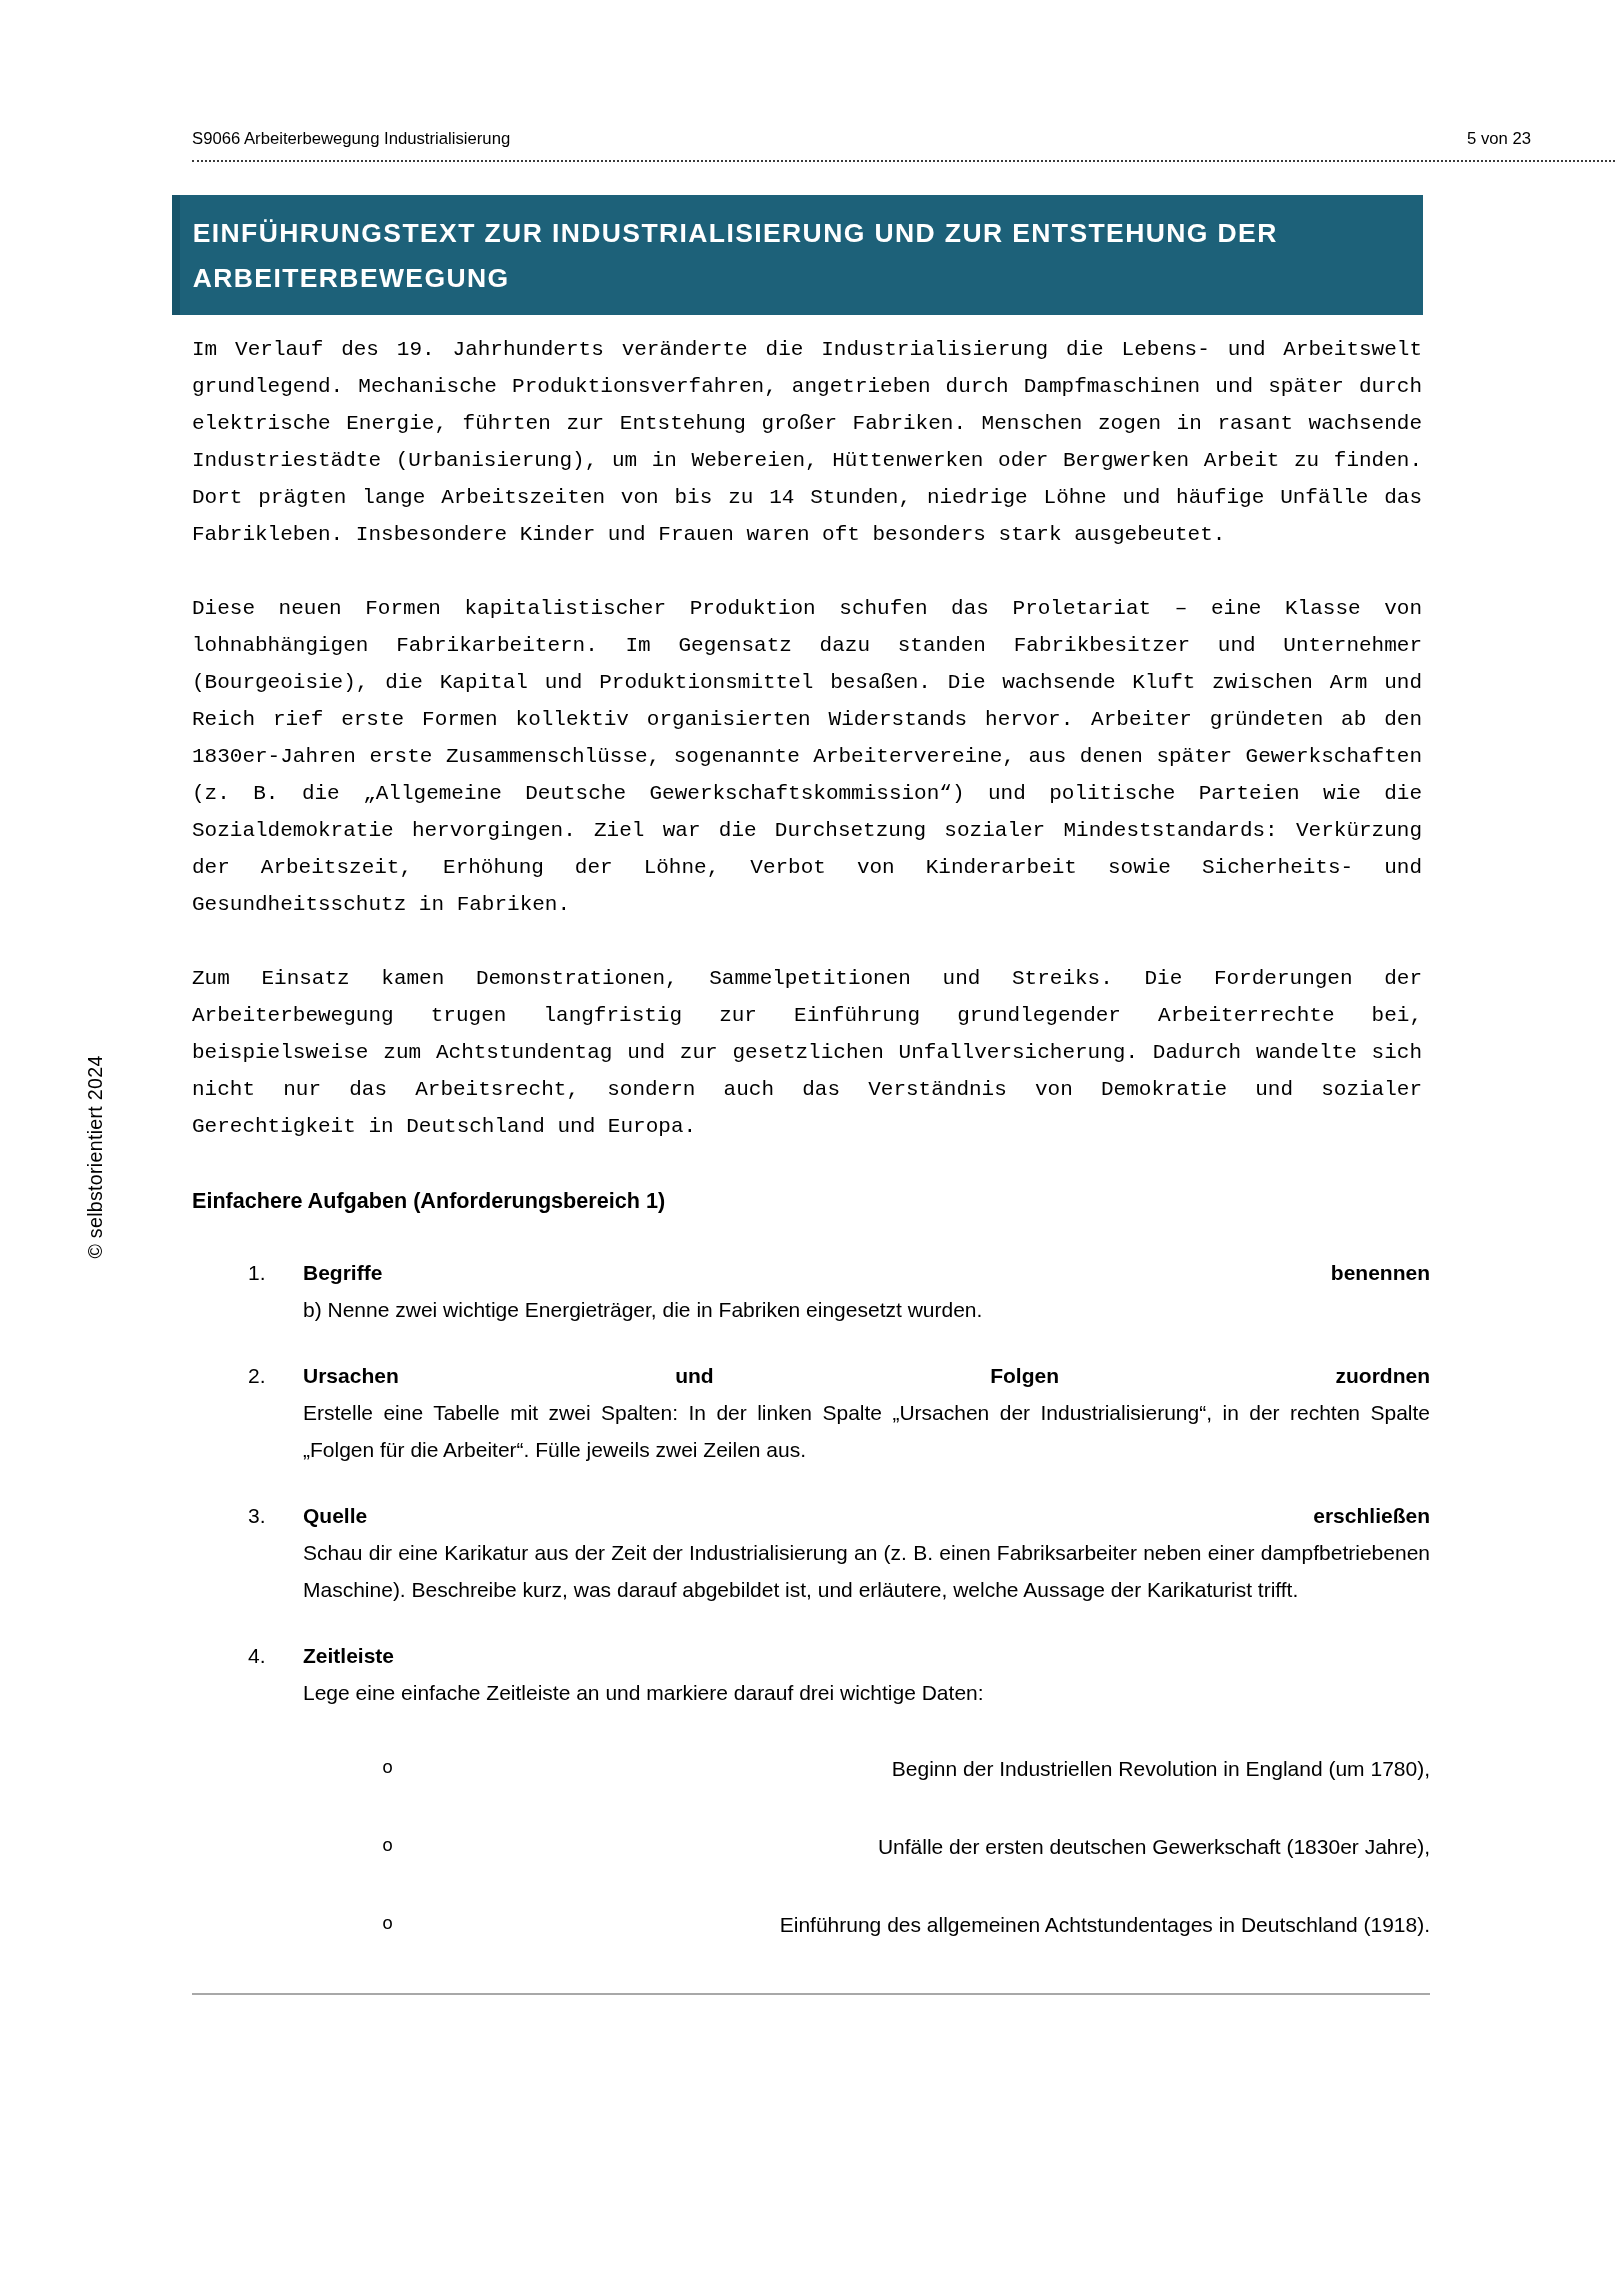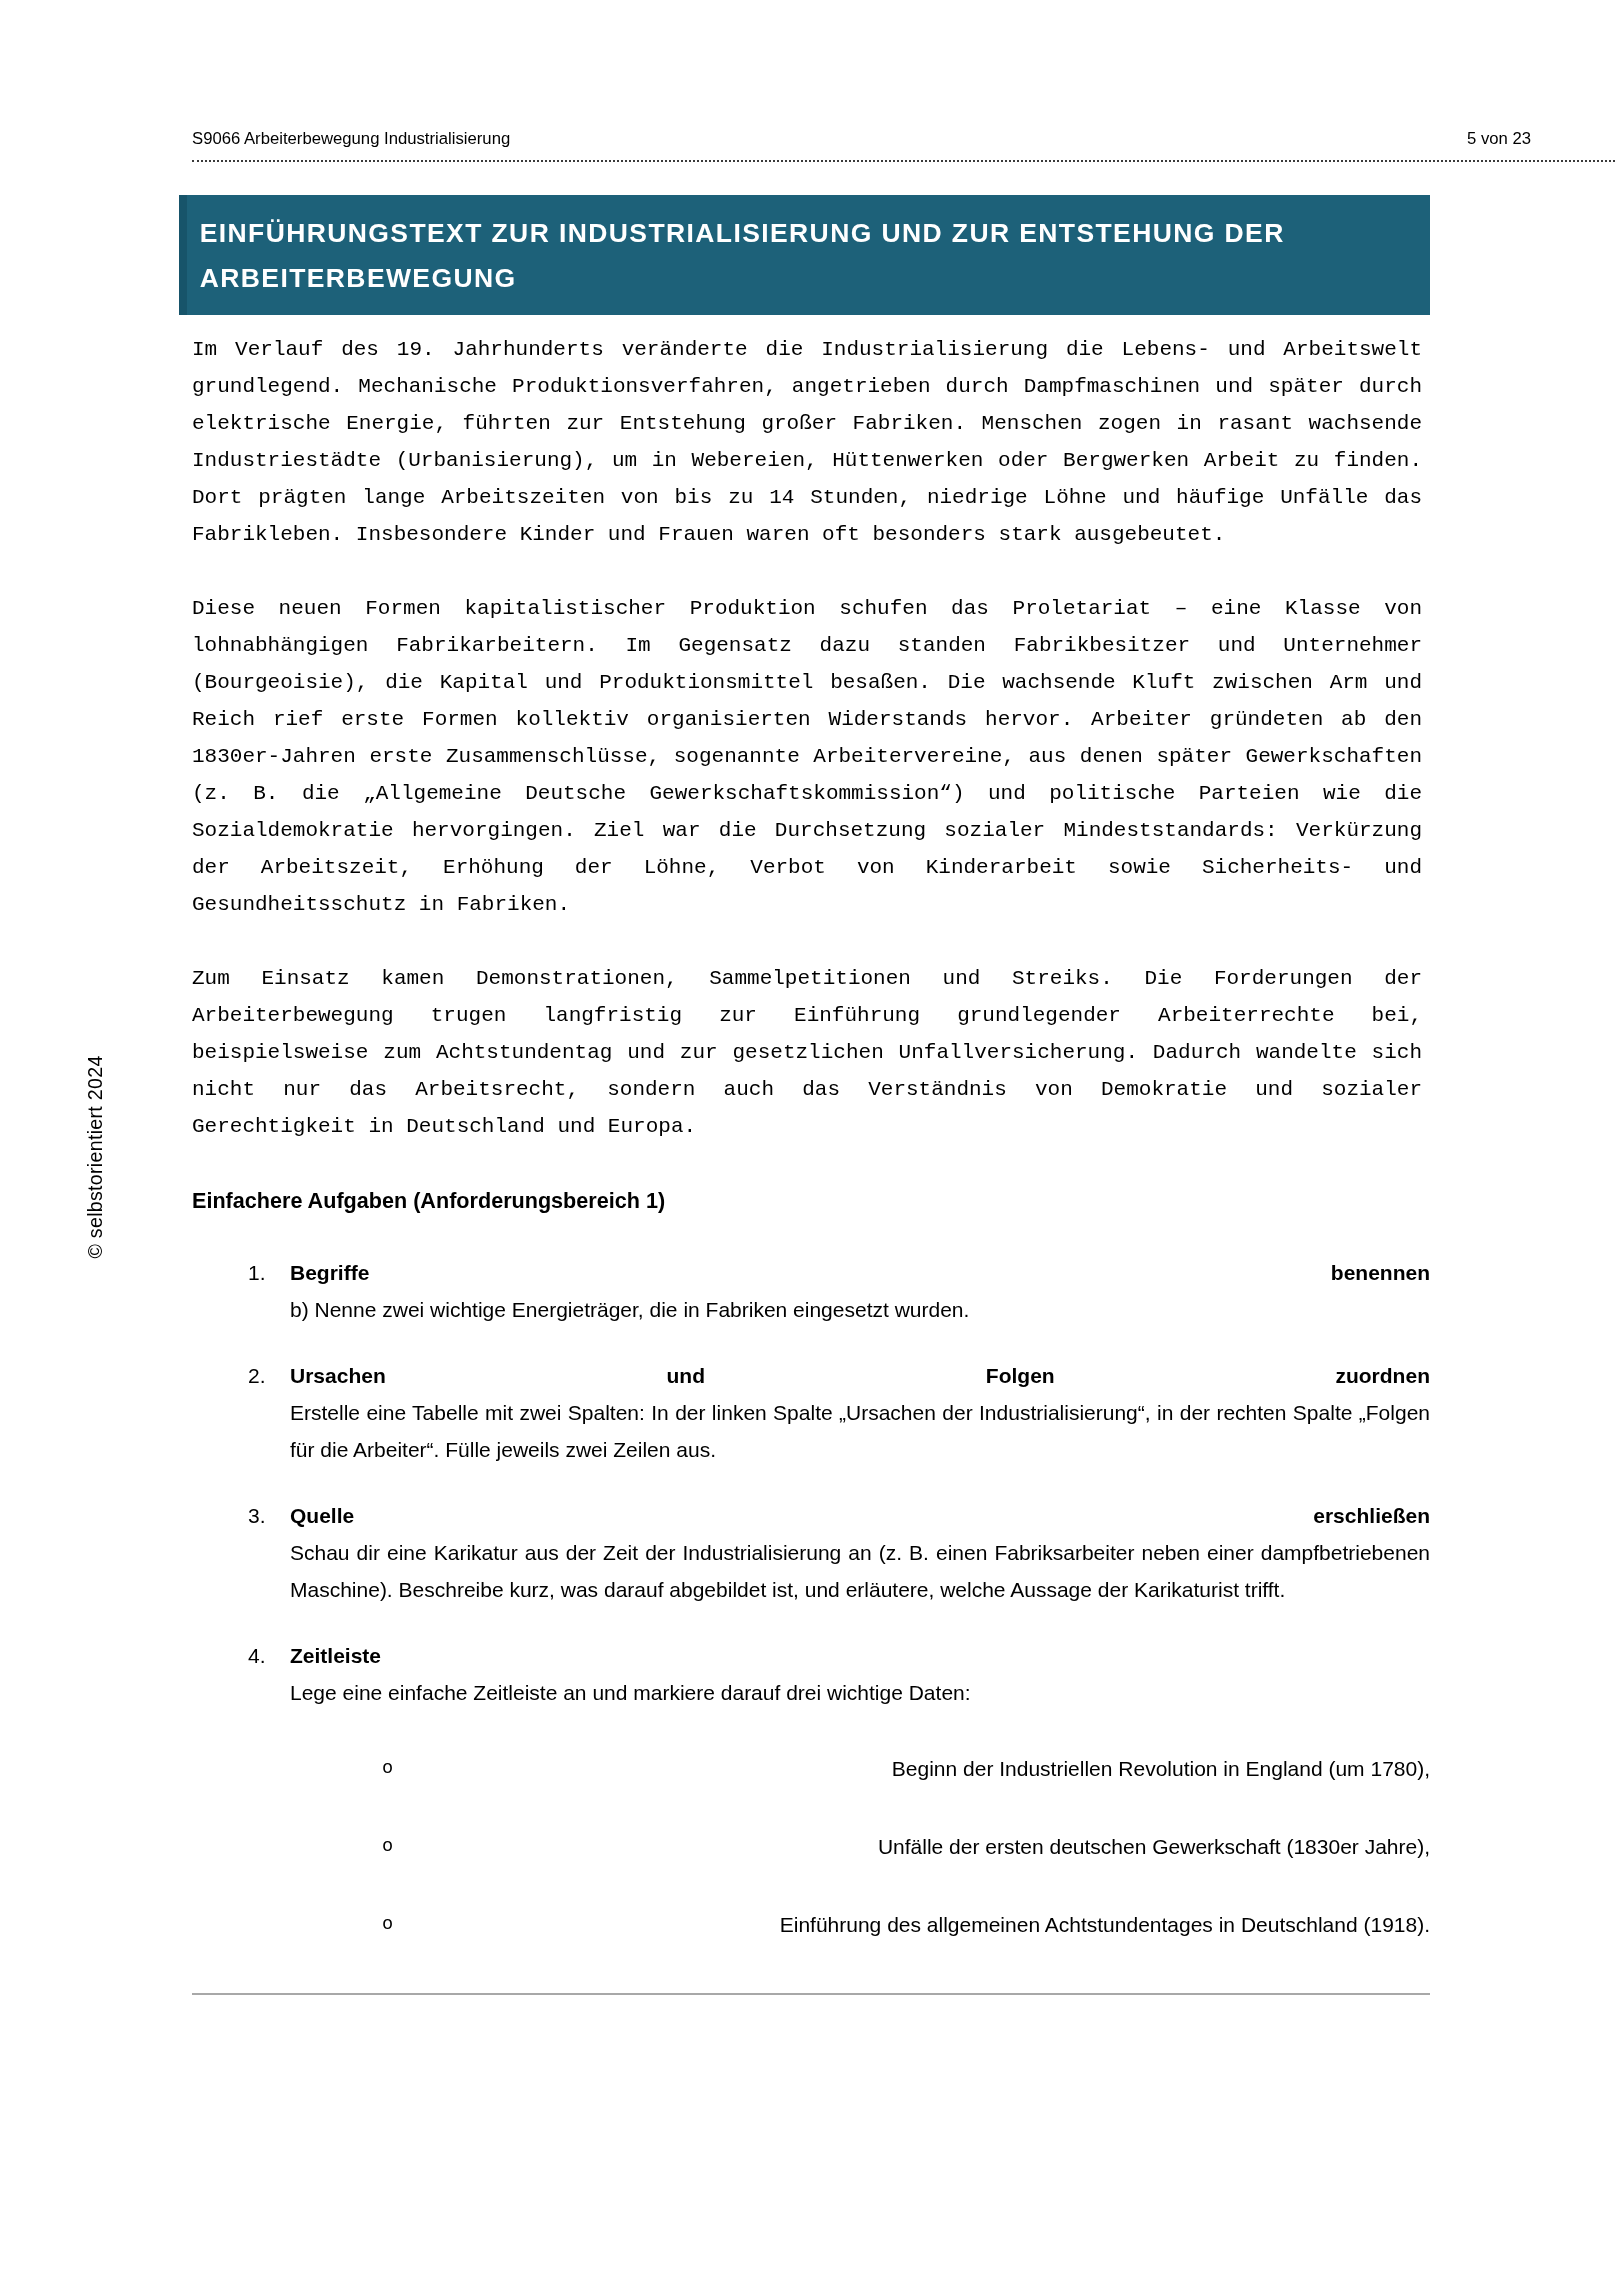--- a/index.html
+++ b/index.html
@@ -15,21 +15,21 @@
   .header{
     position:absolute;left:192px;top:128px;right:5.9px;
     display:flex;justify-content:space-between;align-items:flex-end;
     font-size:16.7px;line-height:21.6px;
     border-bottom:2px dotted #3a3a3a;
     padding-bottom:10.8px;
   }
   .header .pagenum{padding-right:84px;}
   
   .banner{
-    position:absolute;left:179px;top:195px;width:1251px;
+    position:absolute;left:172px;top:195px;width:1251px;
     box-sizing:border-box;
     background:var(--banner-bg,#1d6179);
     border-left:8.8px solid var(--banner-edge,#17546a);
     padding:15.7px 17.6px 14.7px 12.7px;
   }
   .banner .banner-text{
     color:#fff;font-weight:bold;
     font-size:26.5px;line-height:45px;letter-spacing:1.4px;
   }
   
@@ -41,21 +41,21 @@
     margin:0 8px 37px 0;
     text-align:justify;
     font-family:Liberation Mono, monospace;
   }
   h2.section-heading{
     font-size:21.6px;line-height:37px;font-weight:bold;
     margin:0 0 35px 0;
   }
   .task{display:flex;margin-bottom:29px;}
   .task-num{flex:0 0 42px;margin-left:56px;}
-  .task-body{flex:1;min-width:0;}
+  .task-body{flex:1;min-width:0;margin-left:13px;}
   .title-flex{display:flex;justify-content:space-between;font-weight:bold;}
   .title-solo{font-weight:bold;}
   .line-stretch{text-align:justify;text-align-last:justify;}
   .line-just{text-align:justify;}
   
   .bullets{margin-top:39px;}
   .bullet{display:flex;margin-bottom:41px;}
   .bullet-marker{
     flex:0 0 51px;margin-left:190px;
     font-family:"Liberation Mono",monospace;

